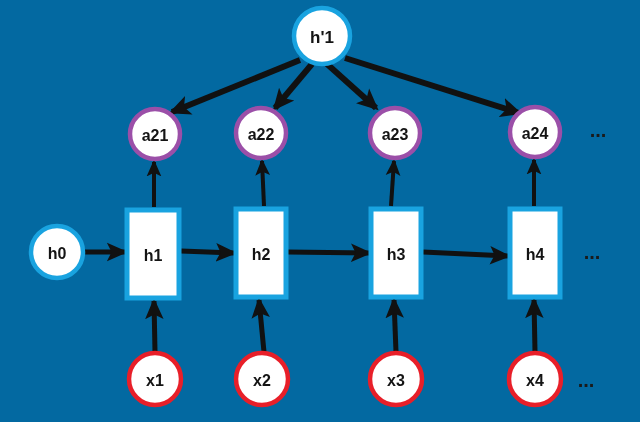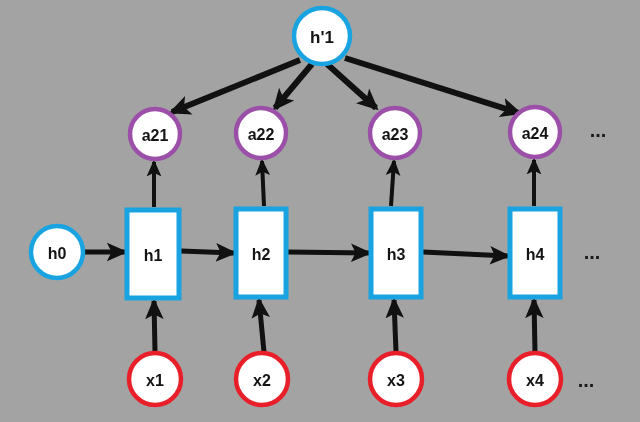--- a/index.html
+++ b/index.html
@@ -7,21 +7,21 @@
     padding: 0;
     background: #ffffff;
   }
   body {
     font-family: "Liberation Sans", sans-serif;
   }
   #diagram-root {
     position: relative;
     width: 640px;
     height: 422px;
-    background: #a3a3a3;
+    background: #0369a1;
     overflow: hidden;
   }
   #diagram-svg {
     position: absolute;
     top: 0;
     left: 0;
     width: 640px;
     height: 422px;
   }
   .node-label {

